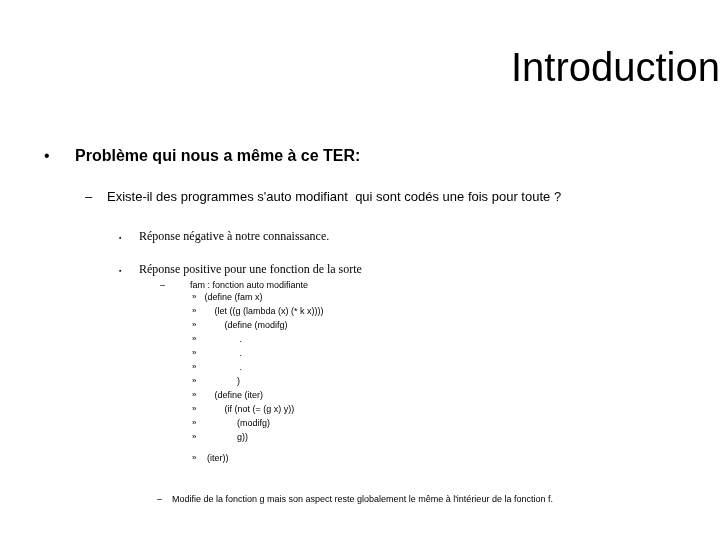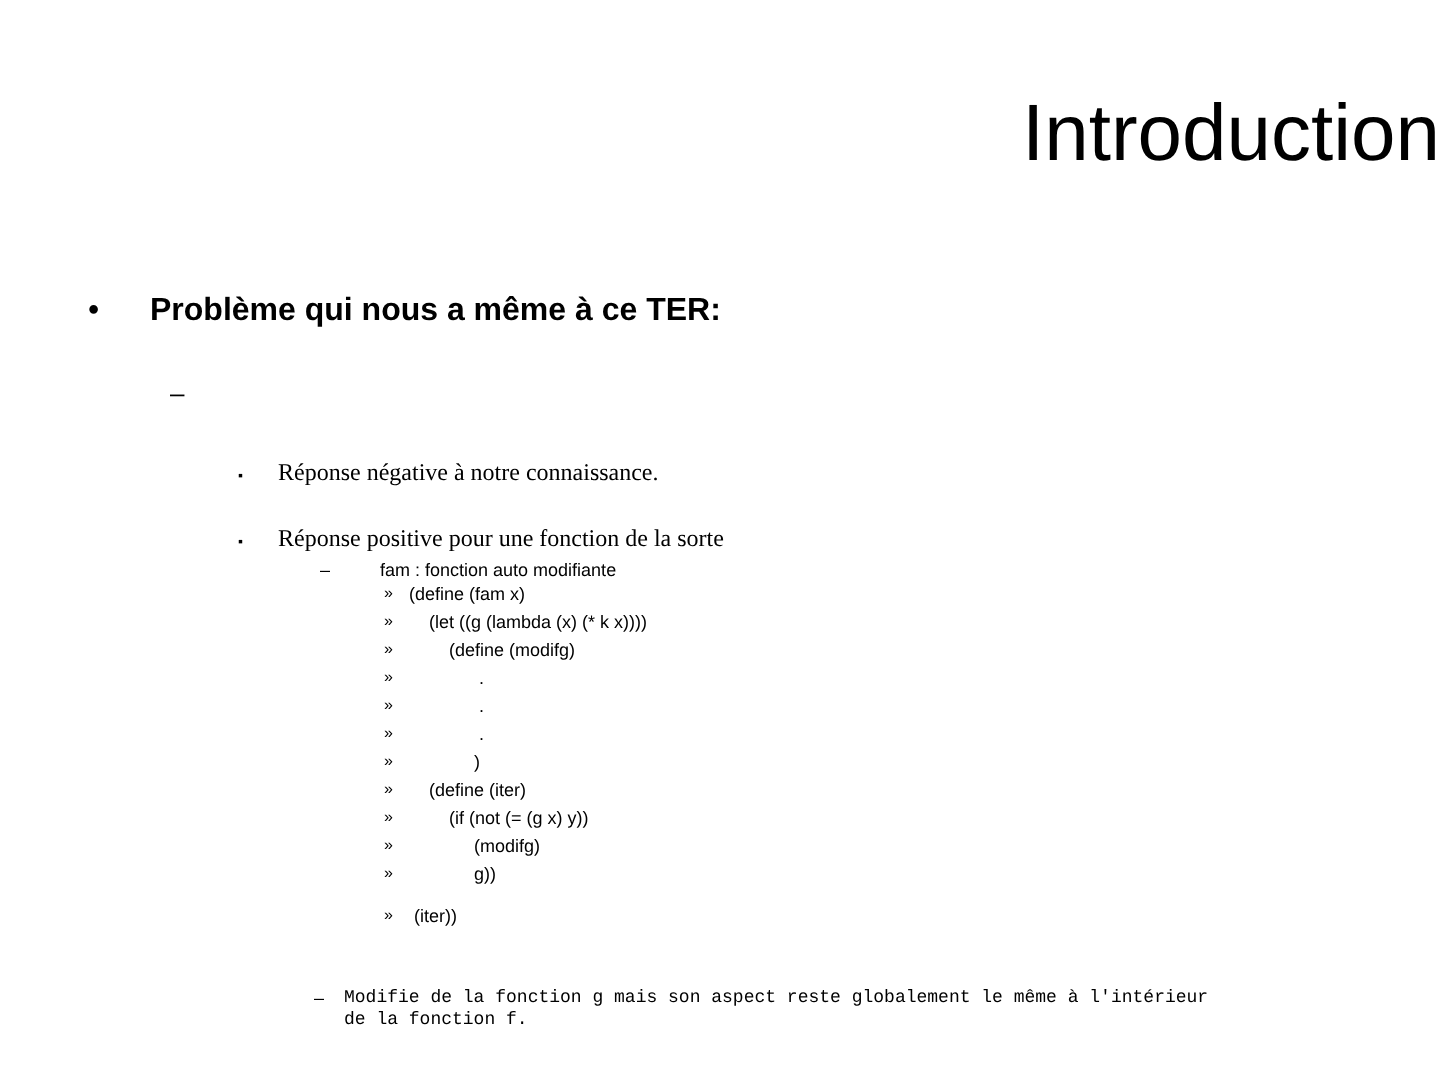--- a/index.html
+++ b/index.html
@@ -173,37 +173,37 @@
     font-size: 9px;
     line-height: 11px;
   }
   .note .txt {
     left: 172px;
     top: 0;
     width: 440px;
     font-size: 9px;
     line-height: 11px;
     white-space: pre-wrap;
-    font-family: Liberation Mono, monospace;
   }
 </style>
 </head>
 <body>
 
 <div id="slide">
 
   <div class="slide-title">Introduction</div>
 
   <div class="row lvl1" style="top:146px;">
     <span class="marker">•</span>
     <span class="txt">Problème qui nous a même à ce TER:</span>
   </div>
 
   <div class="row lvl2" style="top:188px;">
     <span class="marker">–</span>
+    <span class="txt">Existe-il des programmes s'auto modifiant  qui sont codés une fois pour toute ?</span>
   </div>
 
   <div class="row lvl3" style="top:228px;">
     <span class="marker">▪</span>
     <span class="txt">Réponse négative à notre connaissance.</span>
   </div>
 
   <div class="row lvl3" style="top:261px;">
     <span class="marker">▪</span>
     <span class="txt">Réponse positive pour une fonction de la sorte</span>

